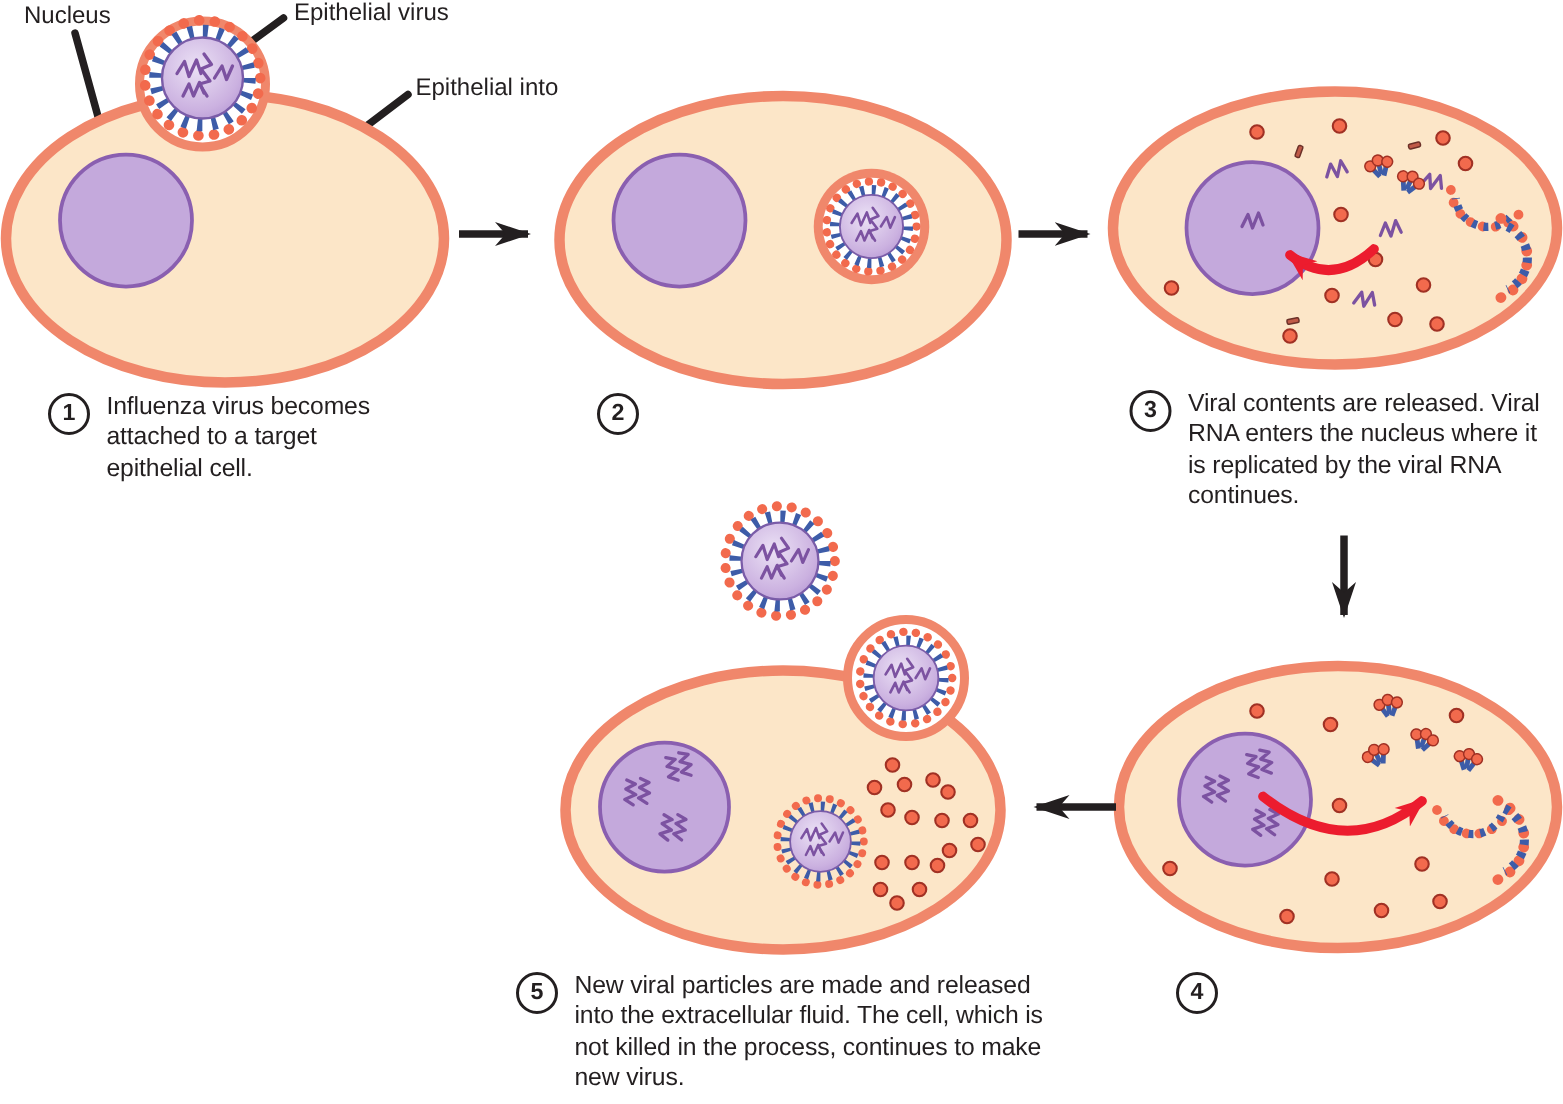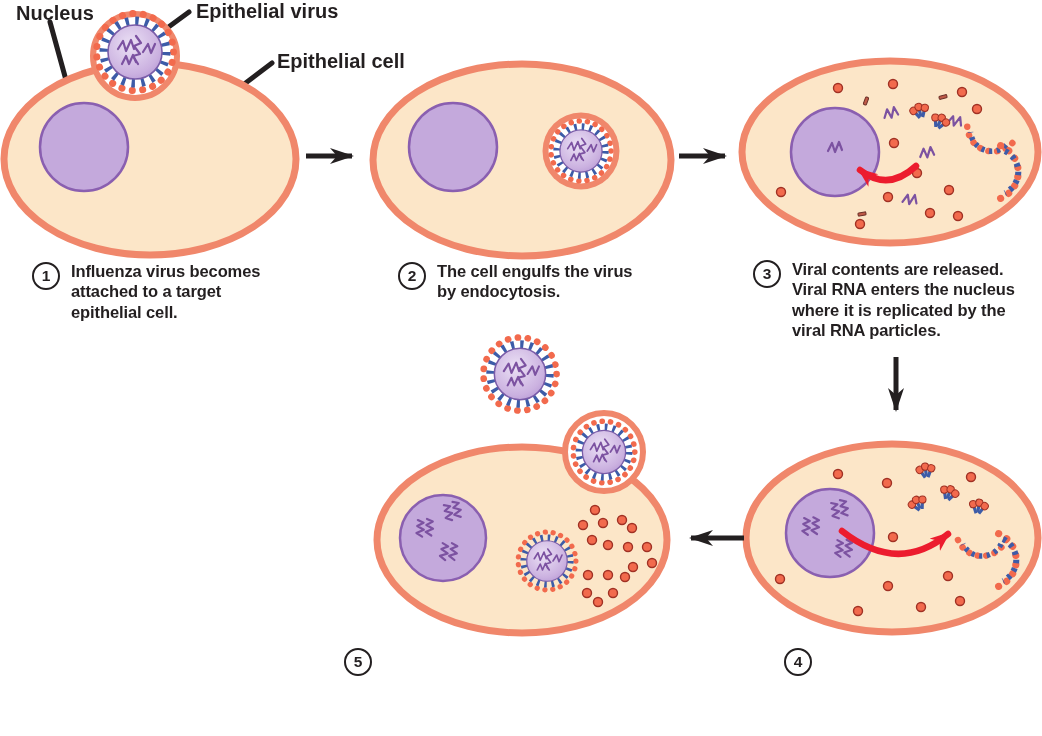--- a/index.html
+++ b/index.html
@@ -26,29 +26,29 @@
   .v-rna  {fill:none;stroke:var(--rna);stroke-width:2.2;stroke-linecap:round;stroke-linejoin:round}
   .dotf   {fill:var(--spike_red);stroke:var(--spike_red_dark);stroke-width:1.4}
   .bitf   {fill:#C05A48;stroke:#6B3028;stroke-width:1}
   .s-blue {fill:var(--spike_blue)}
   .s-red  {fill:var(--spike_red);stroke:var(--spike_red_dark);stroke-width:1}
   .g1{stop-color:var(--virus_core_light)}
   .g2{stop-color:var(--virus_core)}
   .g3{stop-color:#B294D2}
 
   
-  .toplabel{position:absolute;font-size:20px;font-weight:700;white-space:nowrap}
+  .toplabel{position:absolute;font-size:16px;font-weight:400;white-space:nowrap}
   .step{position:absolute;display:flex;gap:11px;align-items:flex-start}
   .stepnum{
     flex:0 0 auto;width:24px;height:24px;margin-top:1px;
     border:2.5px solid var(--arrow_black);border-radius:50%;
     display:flex;align-items:center;justify-content:center;
     font-weight:700;font-size:15.5px;line-height:1;
   }
-  .steptext{margin:0;font-size:16.5px;font-weight:700;line-height:1.23;letter-spacing:-0.1px}
+  .steptext{margin:0;font-size:16.5px;font-weight:400;line-height:1.23;letter-spacing:-0.1px}
   .w1{width:205px}.w2{width:212px}.w3{width:244px}.w4{width:192px}.w5{width:322px}
 </style>
 </head>
 <body>
 
 <div class="stage">
 
   <svg class="art" width="1042" height="736" viewBox="0 0 1042 736">
     <defs>
       <radialGradient id="vcoreGrad" cx="42%" cy="36%" r="78%">
@@ -242,34 +242,34 @@
         <use href="#dot" x="633" y="567"></use>
           <use href="#dot" x="652" y="563"></use>
       </g>
     </g>
 
     <use href="#virus" transform="translate(520,374) scale(0.95)"></use>
   </svg>
 
   <div class="toplabel" style="left:16px;top:2px">Nucleus</div>
   <div class="toplabel" style="left:196px;top:0px">Epithelial virus</div>
-  <div class="toplabel" style="left:277px;top:50px">Epithelial cell</div>
+  <div class="toplabel" style="left:277px;top:50px">Epithelial into</div>
 
   <div class="step" style="left:32px;top:261px">
     <span class="stepnum">1</span>
     <p class="steptext w1">Influenza virus becomes attached to a target epithelial cell.</p>
   </div>
   <div class="step" style="left:398px;top:261px">
     <span class="stepnum">2</span>
-    <p class="steptext w2">The cell engulfs the virus by endocytosis.</p>
   </div>
   <div class="step" style="left:753px;top:259px">
     <span class="stepnum">3</span>
-    <p class="steptext w3">Viral contents are released. Viral RNA enters the nucleus where it is replicated by the viral RNA particles.</p>
+    <p class="steptext w3">Viral contents are released. Viral RNA enters the nucleus where it is replicated by the viral RNA continues.</p>
   </div>
   <div class="step" style="left:784px;top:647px">
     <span class="stepnum">4</span>
   </div>
   <div class="step" style="left:344px;top:647px">
     <span class="stepnum">5</span>
+    <p class="steptext w5">New viral particles are made and released into the extracellular fluid. The cell, which is not killed in the process, continues to make new virus.</p>
   </div>
 
 </div>
 
 </body></html>

